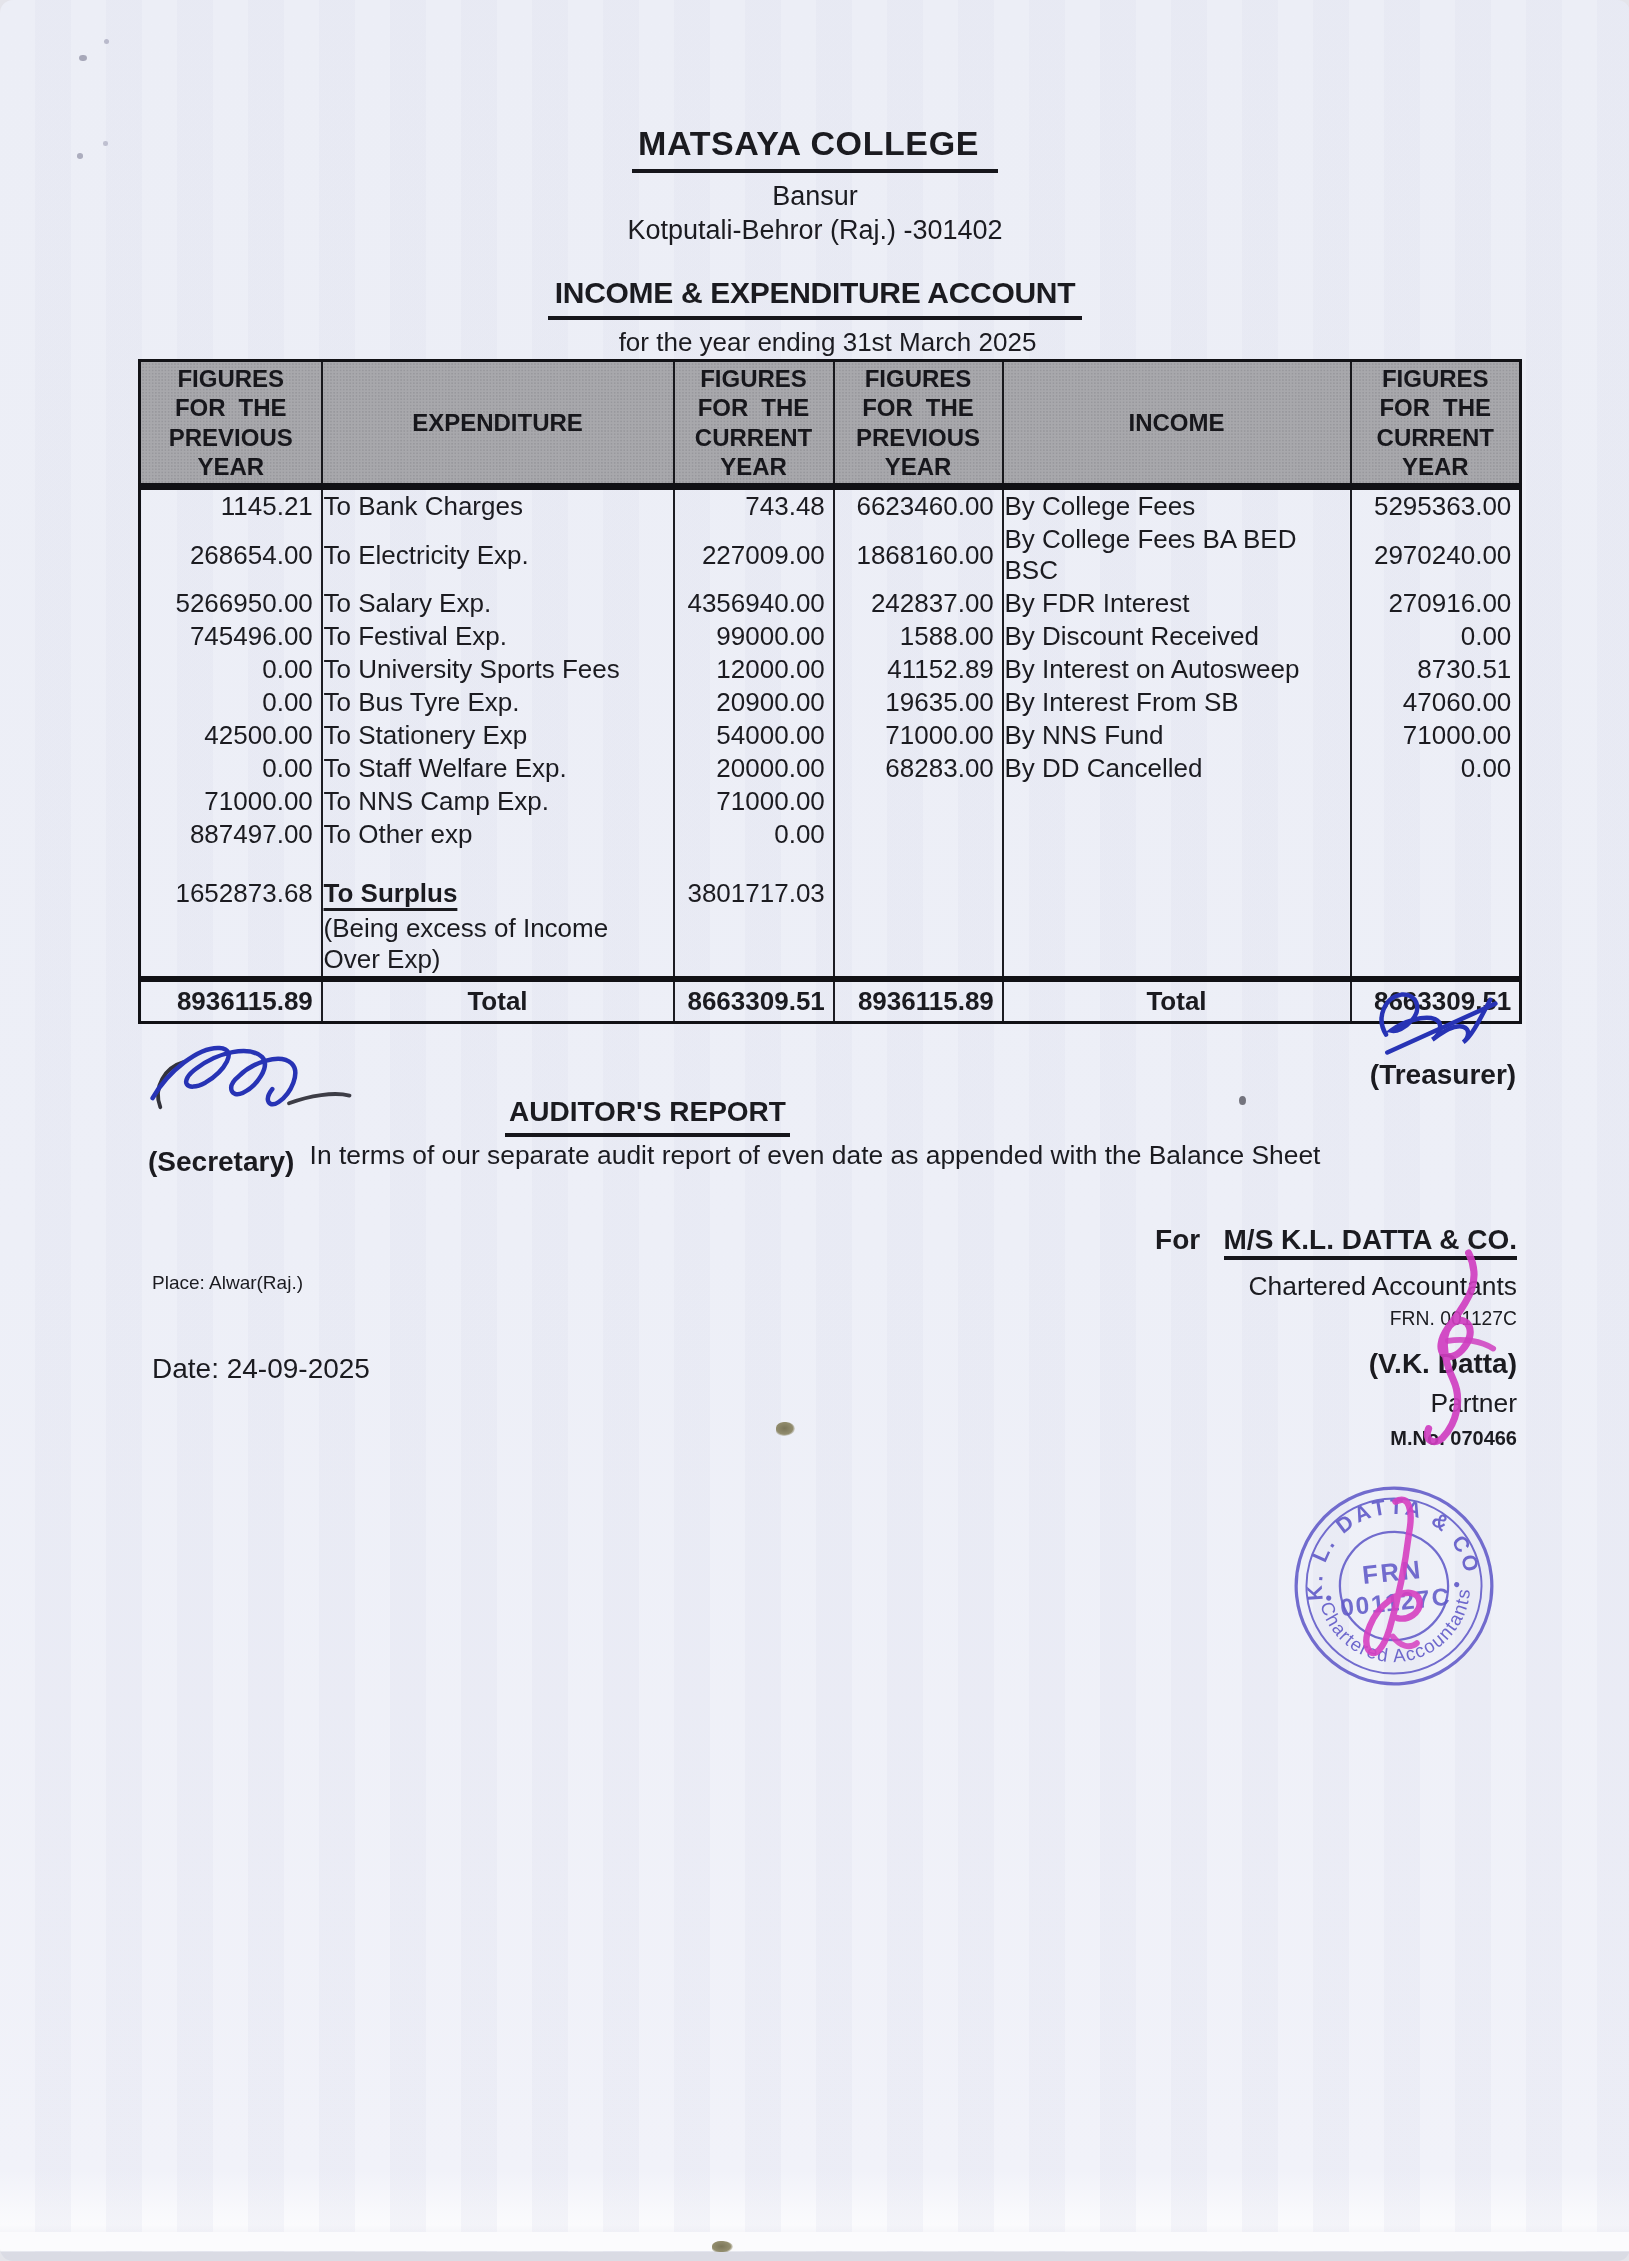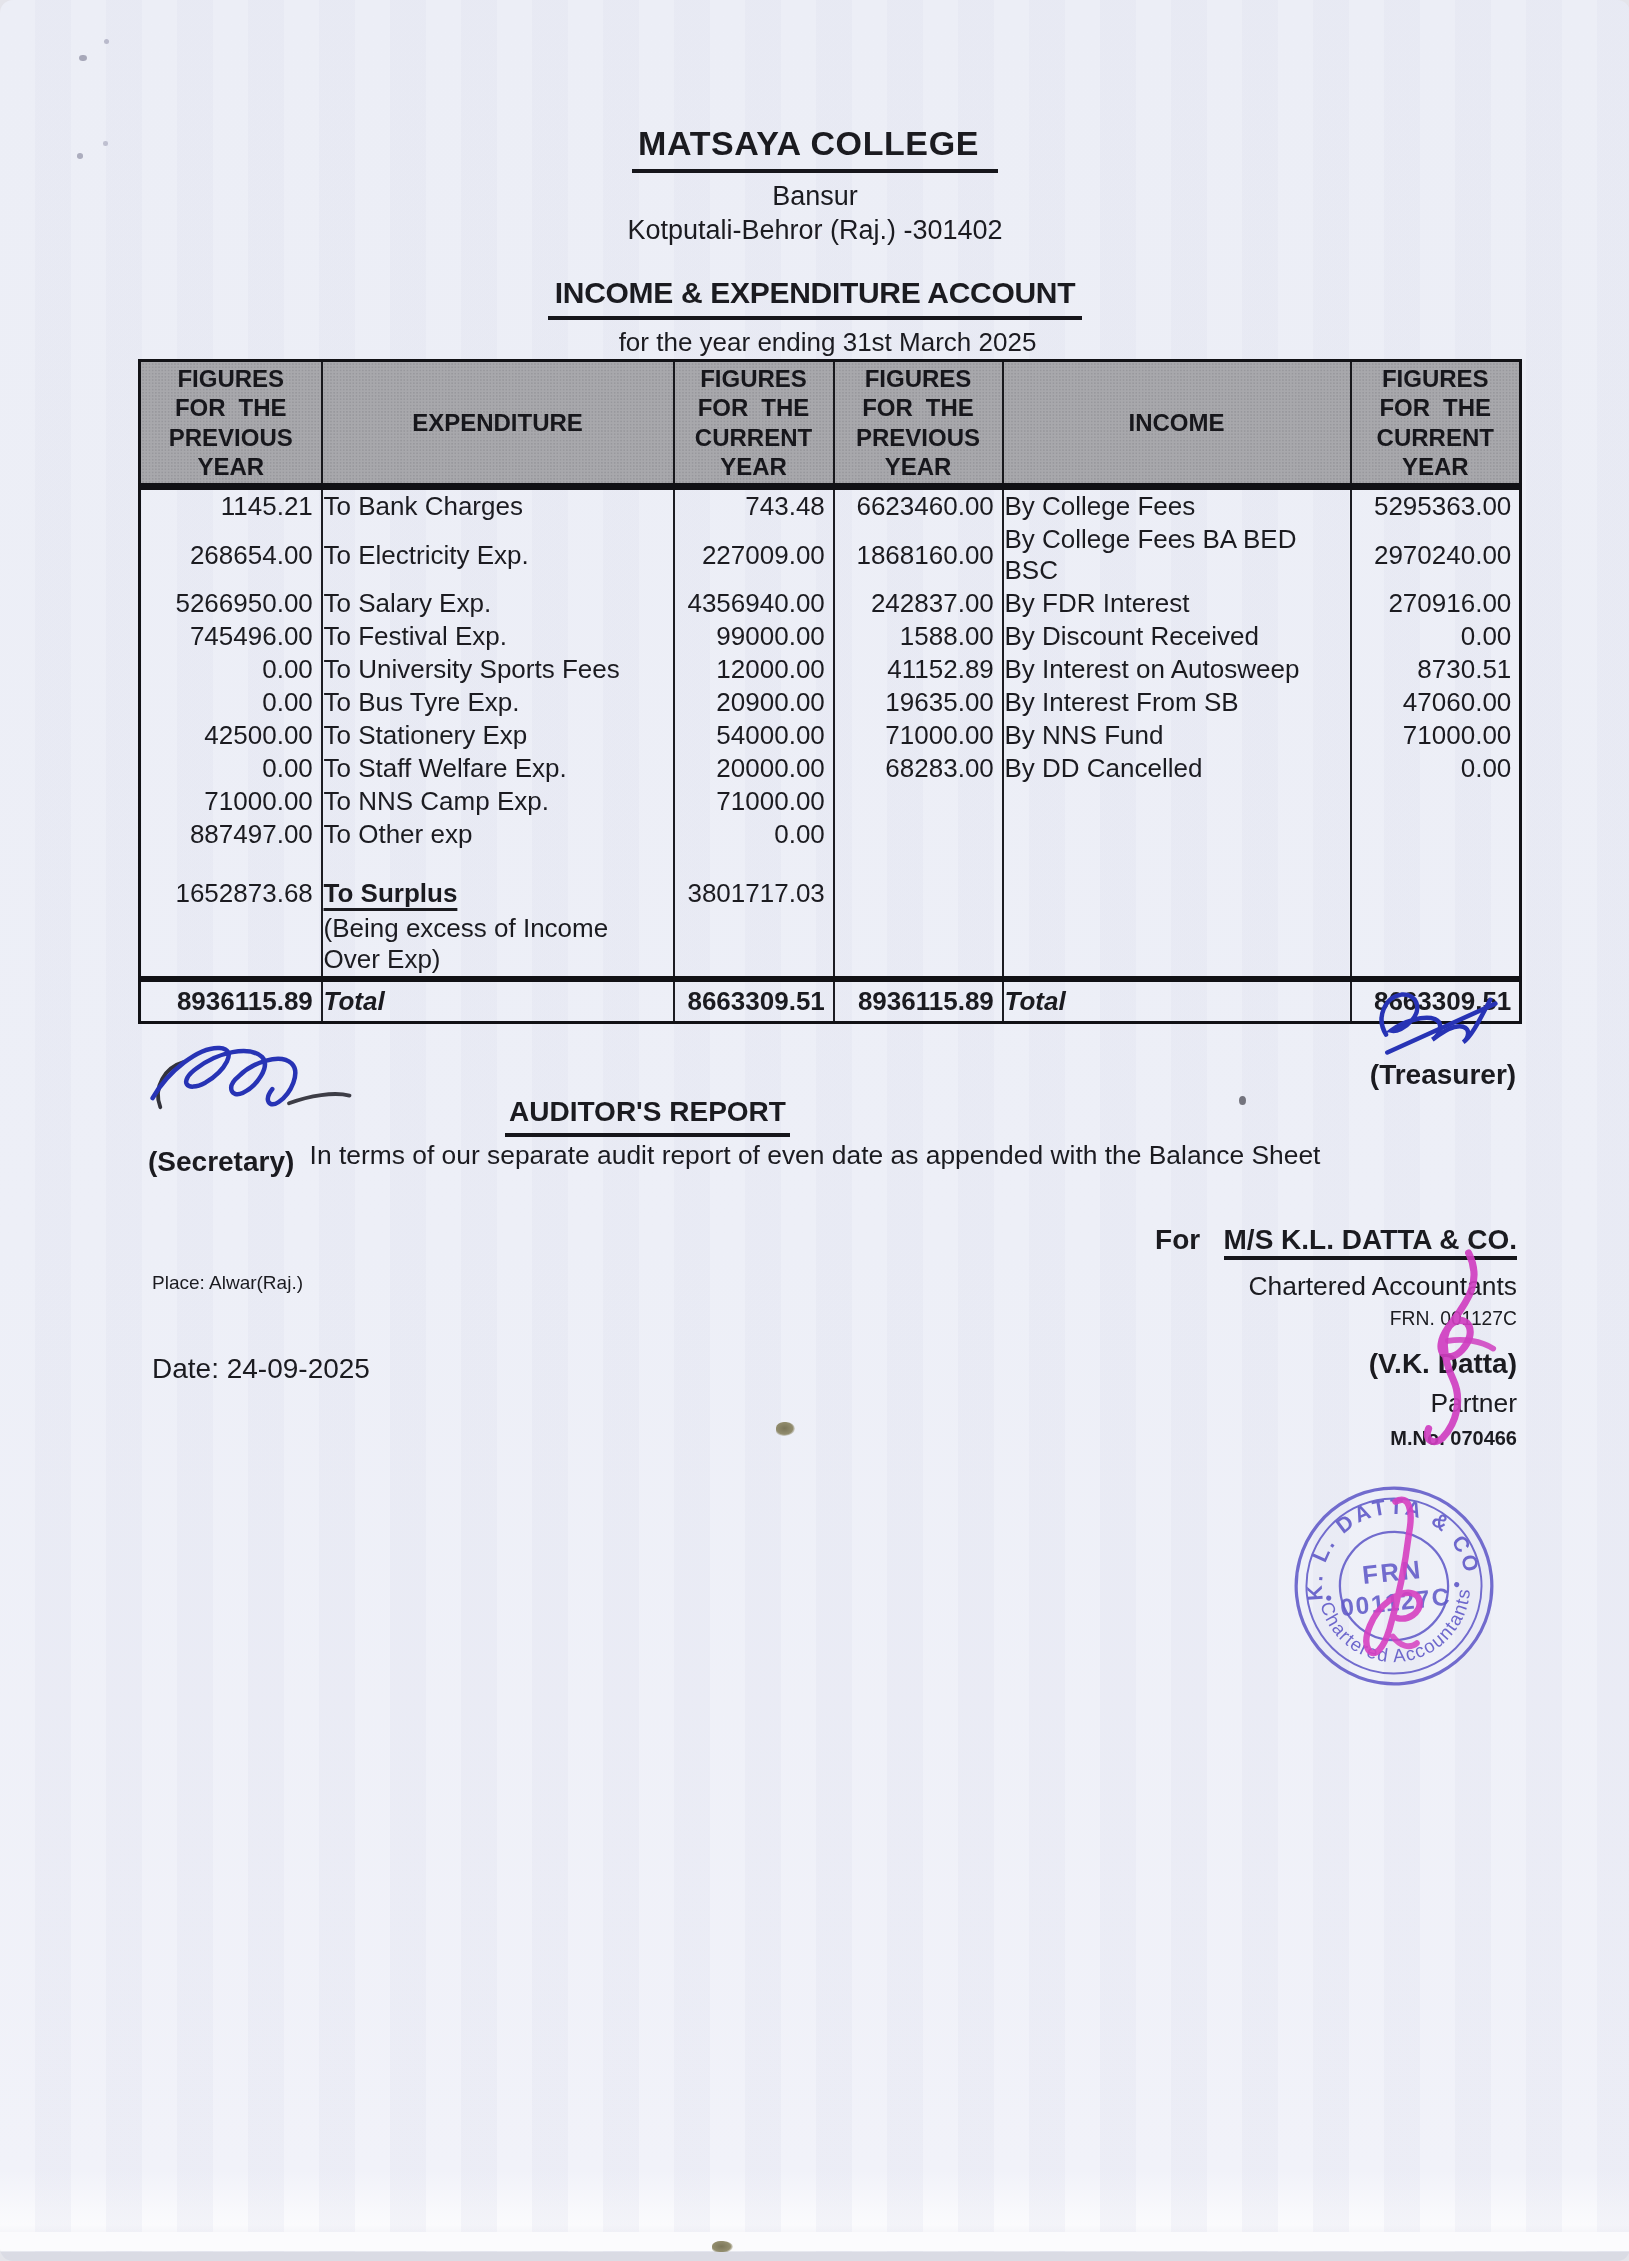--- a/index.html
+++ b/index.html
@@ -43,21 +43,21 @@
   td.label{text-align:left;padding-left:1px;}
   tbody tr{height:31px;}
   tbody tr.row-spacer{height:24.5px;}
   tbody tr.row-surplus{height:35px;}
   tbody tr.row-surplus td.label{font-weight:bold;text-decoration:underline;
     text-decoration-thickness:3.2px;text-underline-offset:5.8px;}
   tbody tr.row-note{height:61px;}
   tbody tr.row-note td{vertical-align:top;line-height:1.2;padding-top:2.6px;}
   tfoot td{border-top:6.4px solid #111115;border-bottom:3.2px solid #111115;
     font-weight:bold;font-size:27px;height:37px;}
-  tfoot td.tlabel{font-style:italic;}
+  tfoot td.tlabel{text-align:center;}
   
   .abs{position:absolute;}
   .sig-label{font-size:28px;font-weight:bold;}
   .auditor-heading-wrap{position:absolute;top:1096px;left:0;width:1295px;text-align:center;}
   .auditor-heading{display:inline-block;font-size:28px;font-weight:bold;
     border-bottom:4.5px solid #16161b;padding:0 3.9px 4.5px;}
   .auditor-body{position:absolute;top:1140px;left:0;width:1630px;text-align:center;font-size:26.4px;}
   .firm-block{position:absolute;top:1224px;right:113px;display:flex;flex-direction:column;align-items:flex-end;}
   .firm-line1{font-size:28px;font-weight:bold;white-space:pre;}
   .firm-name{display:inline-block;border-bottom:4.5px solid #16161b;padding-bottom:0;}

